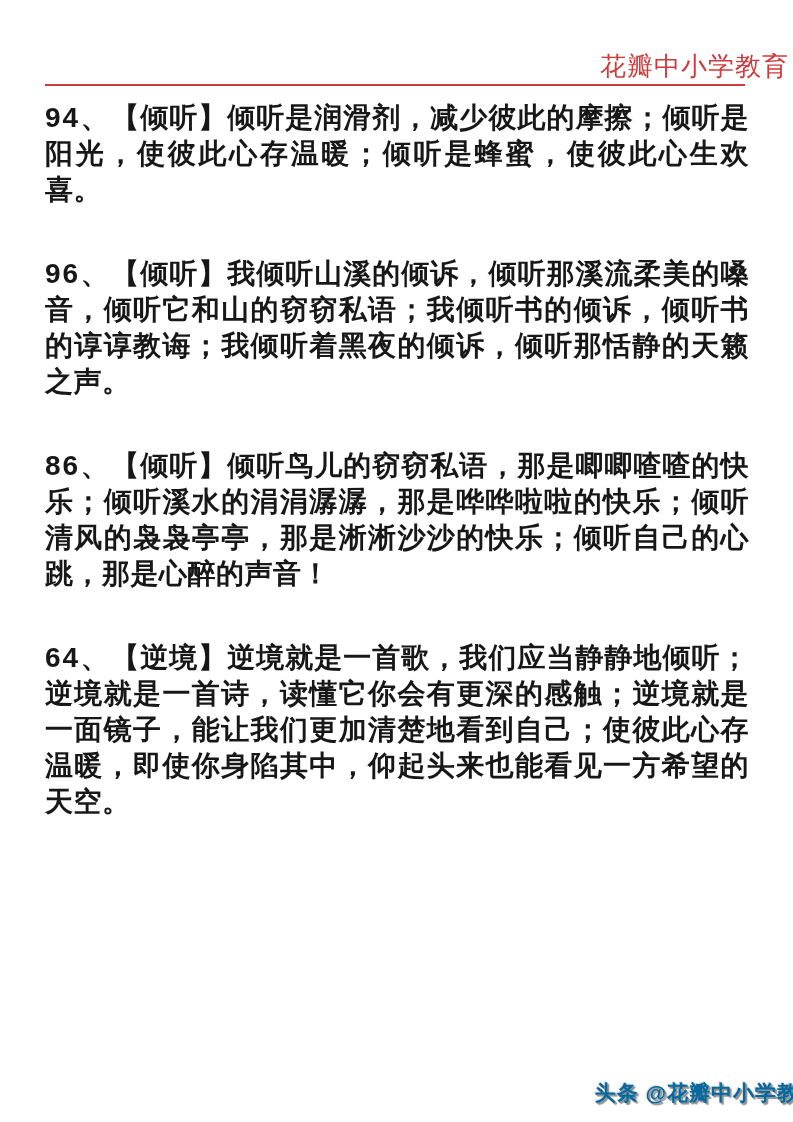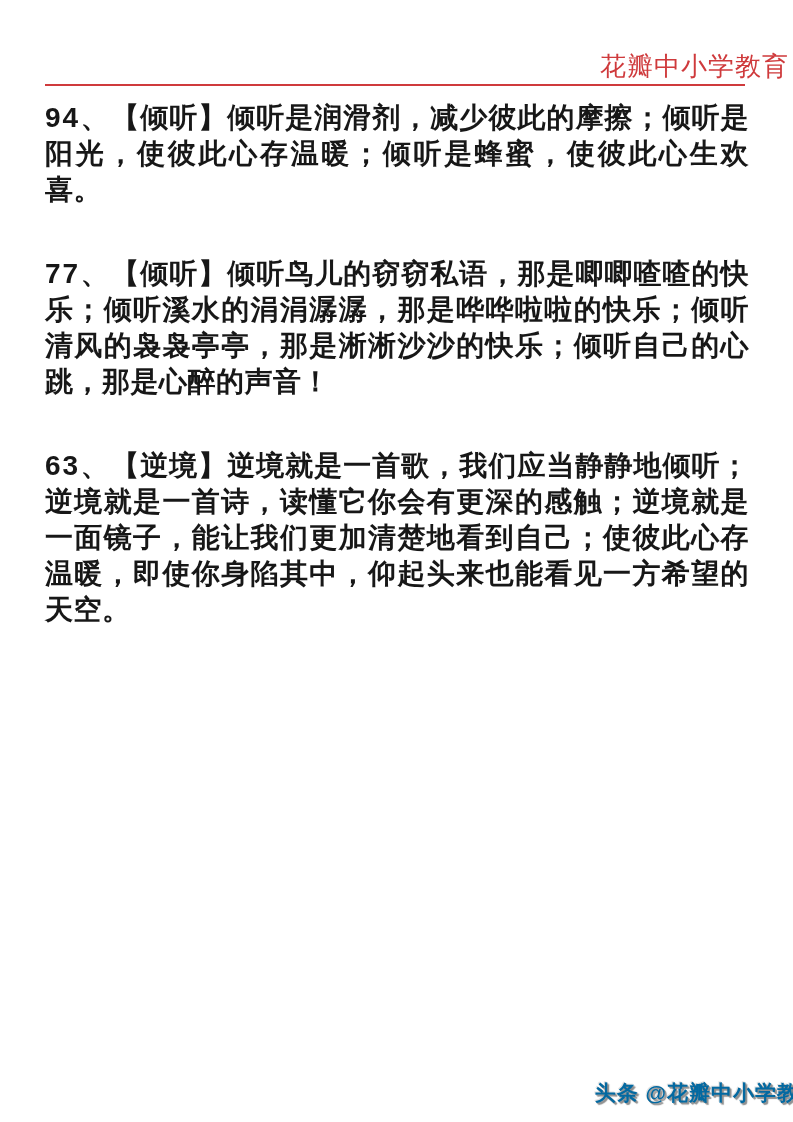--- a/index.html
+++ b/index.html
@@ -80,22 +80,23 @@
 
   <div class="brand">花瓣中小学教育</div>
 
   <div class="rule"></div>
 
   <div class="quotes">
 
     <p class="quote"><span class="num">94、</span><span class="tag">【倾听】</span><span class="txt">倾听是润滑剂，减少彼此的摩擦；倾听是阳光，使彼此心存温暖；倾听是蜂蜜，使彼此心生欢喜。</span></p>
 
 
+    <p class="quote"><span class="num">96、</span><span class="tag">【倾听】</span><span class="txt">我倾听山溪的倾诉，倾听那溪流柔美的嗓音，倾听它和山的窃窃私语；我倾听书的倾诉，倾听书的谆谆教诲；我倾听着黑夜的倾诉，倾听那恬静的天籁之声。</span></p>
 
-    <p class="quote"><span class="num">77、</span><span class="tag">【倾听】</span><span class="txt">倾听鸟儿的窃窃私语，那是唧唧喳喳的快乐；倾听溪水的涓涓潺潺，那是哗哗啦啦的快乐；倾听清风的袅袅亭亭，那是淅淅沙沙的快乐；倾听自己的心跳，那是心醉的声音！</span></p>
+    <p class="quote"><span class="num">86、</span><span class="tag">【倾听】</span><span class="txt">倾听鸟儿的窃窃私语，那是唧唧喳喳的快乐；倾听溪水的涓涓潺潺，那是哗哗啦啦的快乐；倾听清风的袅袅亭亭，那是淅淅沙沙的快乐；倾听自己的心跳，那是心醉的声音！</span></p>
 
-    <p class="quote"><span class="num">63、</span><span class="tag">【逆境】</span><span class="txt">逆境就是一首歌，我们应当静静地倾听；逆境就是一首诗，读懂它你会有更深的感触；逆境就是一面镜子，能让我们更加清楚地看到自己；使彼此心存温暖，即使你身陷其中，仰起头来也能看见一方希望的天空。</span></p>
+    <p class="quote"><span class="num">64、</span><span class="tag">【逆境】</span><span class="txt">逆境就是一首歌，我们应当静静地倾听；逆境就是一首诗，读懂它你会有更深的感触；逆境就是一面镜子，能让我们更加清楚地看到自己；使彼此心存温暖，即使你身陷其中，仰起头来也能看见一方希望的天空。</span></p>
 
   </div>
 
   <div class="watermark">头条 @花瓣中小学教育</div>
 
 </div>
 
 </body></html>

